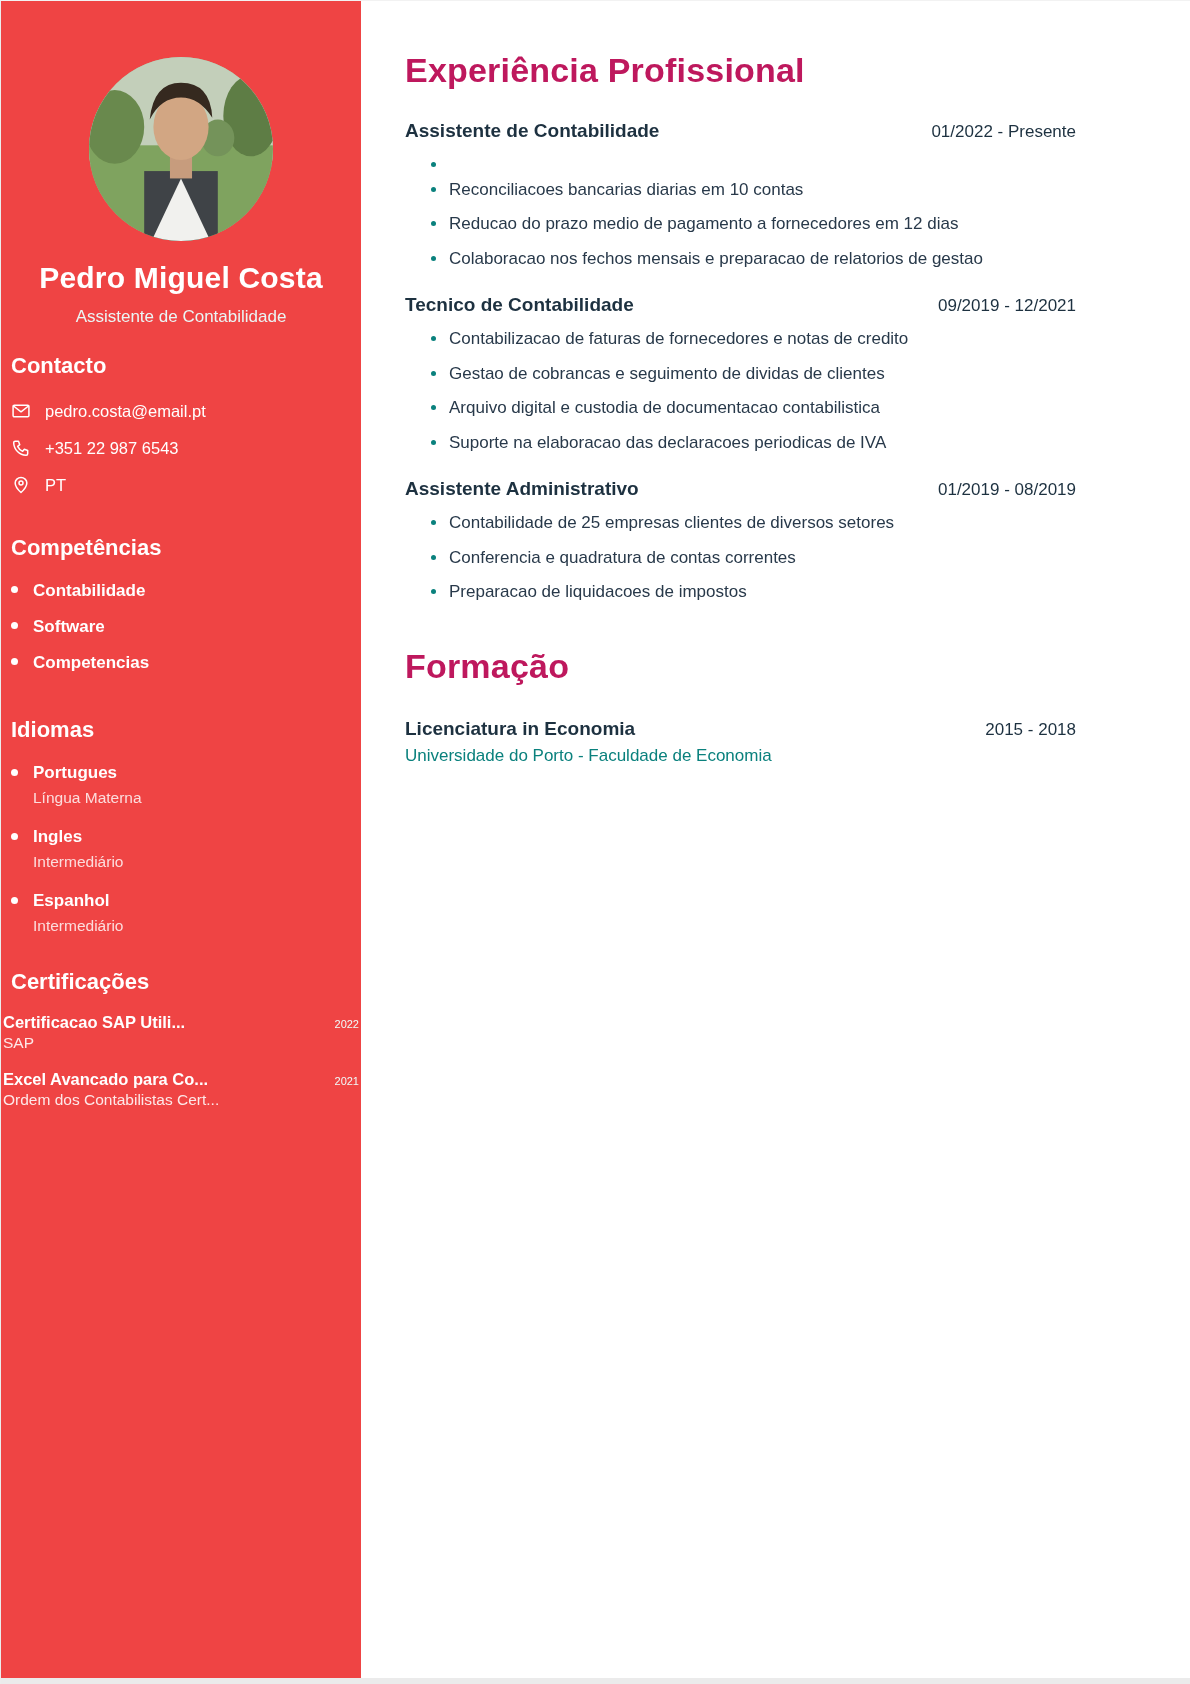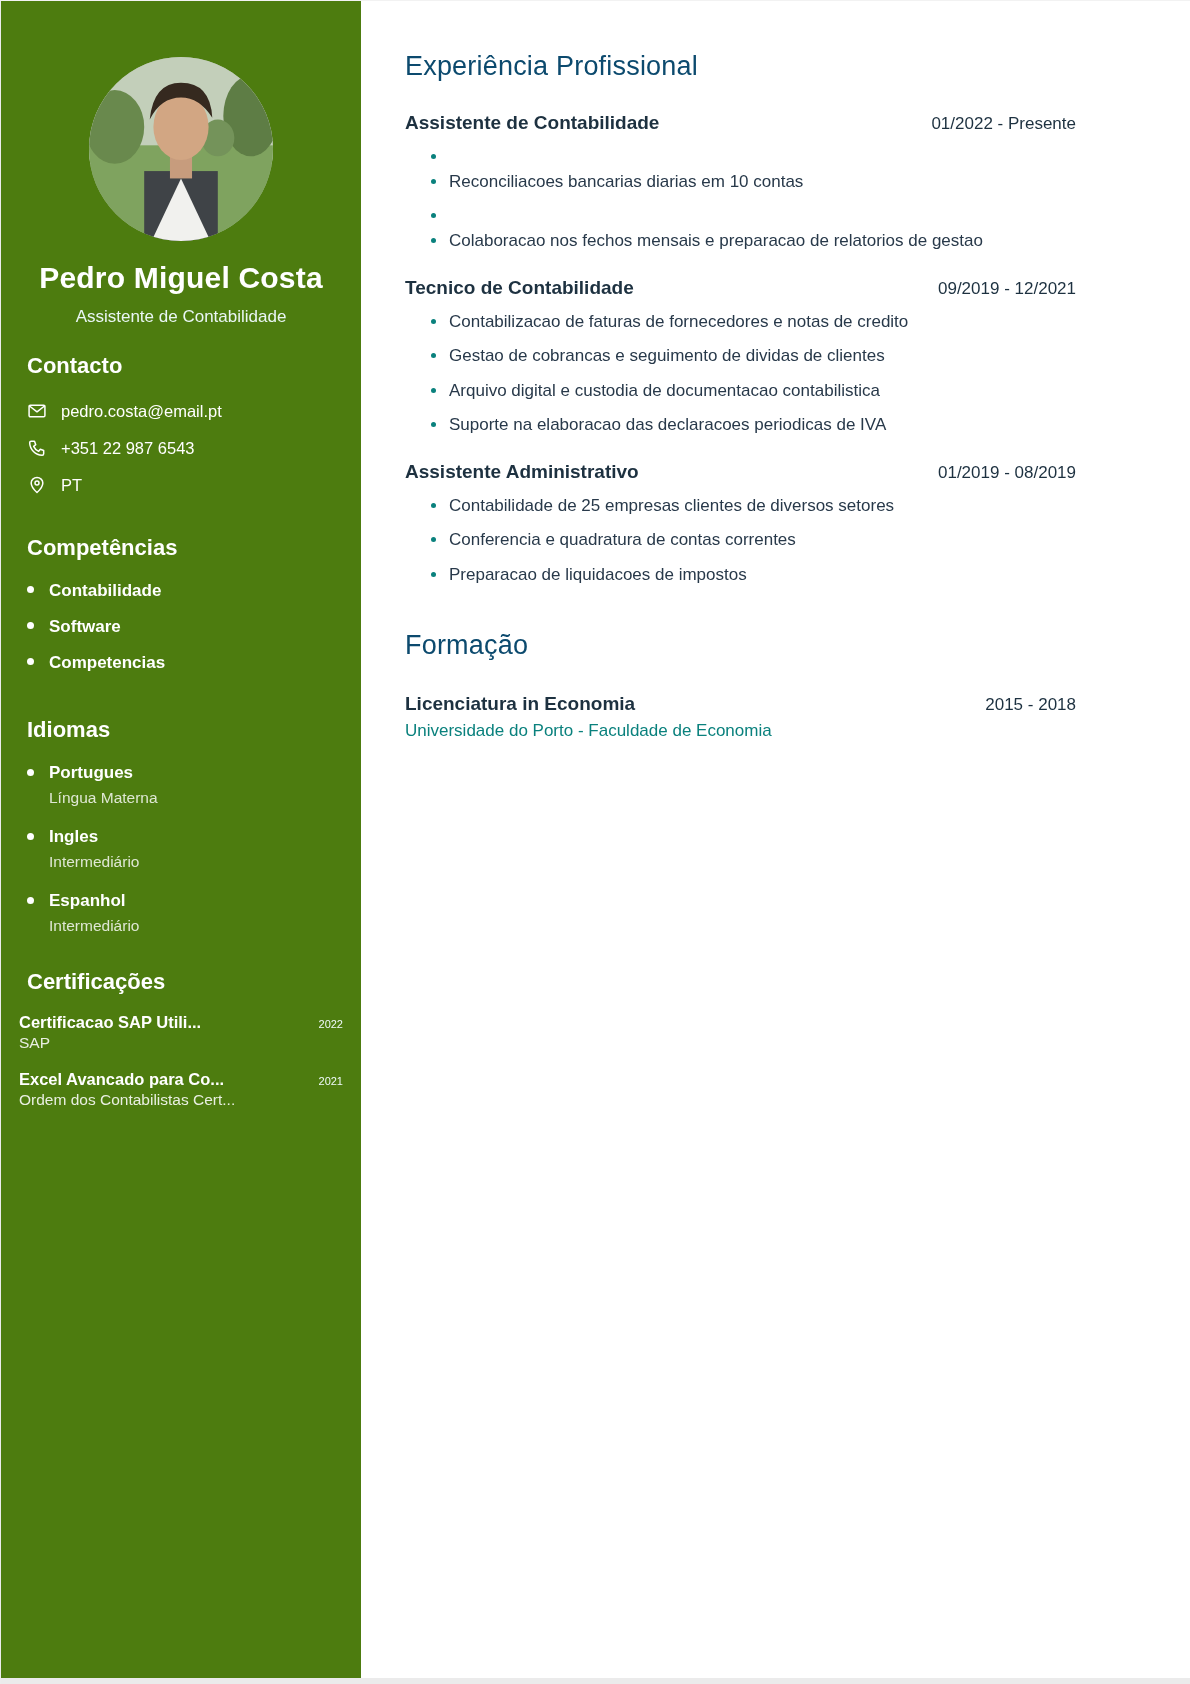--- a/index.html
+++ b/index.html
@@ -22,23 +22,23 @@
     left: 0; right: 0; bottom: 0;
     height: 6px;
     background: #ebebeb;
   }
   
   .sidebar {
     position: absolute;
     left: 0; top: 0;
     width: 360px;
     height: 1678px;
-    background: #4d7c0f;
+    background: #ef4444;
     color: #ffffff;
-    padding: 0 26px;
+    padding: 0 10px;
   }
   .photo-wrap {
     width: 184px; height: 184px;
     margin: 56px auto 0 auto;
     border-radius: 50%;
     overflow: hidden;
     background: #9fb591;
   }
   .photo-wrap svg { display: block; width: 100%; height: 100%; }
   .person-name {
@@ -136,23 +136,23 @@
     white-space: nowrap;
     overflow: hidden;
   }
   
   .main {
     margin-left: 360px;
     padding: 50px 114px 0 44px;
     color: #243848;
   }
   .main-heading {
-    font-size: 27px;
-    font-weight: 400;
-    color: #0c4a6e;
+    font-size: 34px;
+    font-weight: 700;
+    color: #be185d;
     letter-spacing: 0.2px;
   }
   .exp-heading { margin-bottom: 30px; }
   .job { margin-bottom: 24px; }
   .job-title-row, .edu-title-row {
     display: flex;
     justify-content: space-between;
     align-items: baseline;
     margin-bottom: 12px;
   }
@@ -322,20 +322,21 @@
       <ul class="bullet-list">
         <li class="bullet-item">
             <span class="tdot"></span>
           </li>
         <li class="bullet-item">
             <span class="tdot"></span>
             <span>Reconciliacoes bancarias diarias em 10 contas</span>
           </li>
         <li class="bullet-item">
             <span class="tdot"></span>
+            <span>Reducao do prazo medio de pagamento a fornecedores em 12 dias</span>
           </li>
         <li class="bullet-item">
             <span class="tdot"></span>
             <span>Colaboracao nos fechos mensais e preparacao de relatorios de gestao</span>
           </li>
       </ul>
     </section>
 
     <section class="job">
       <div class="job-title-row">

